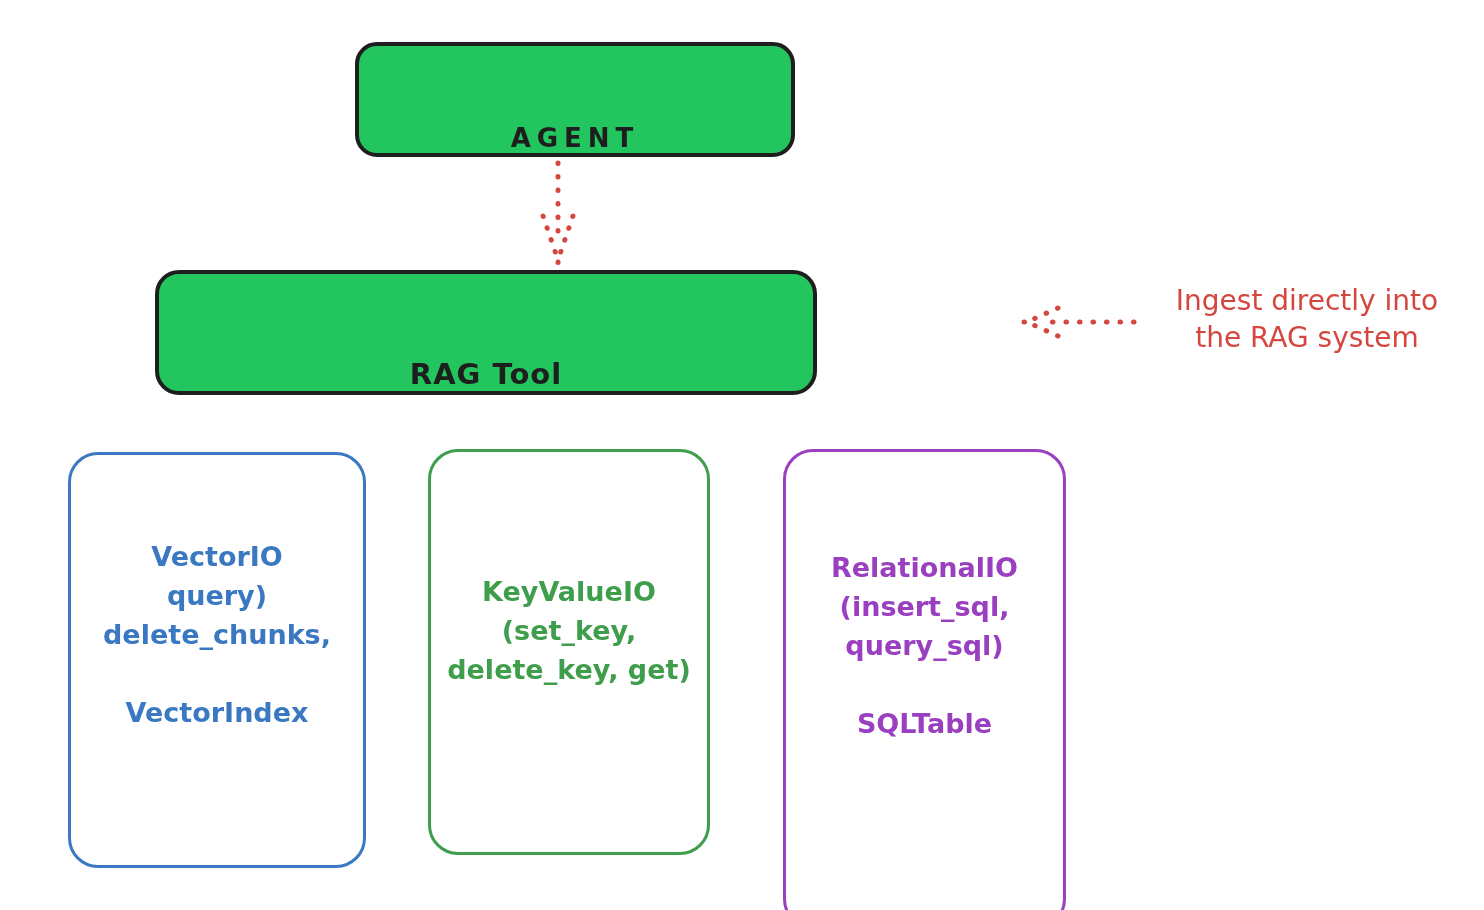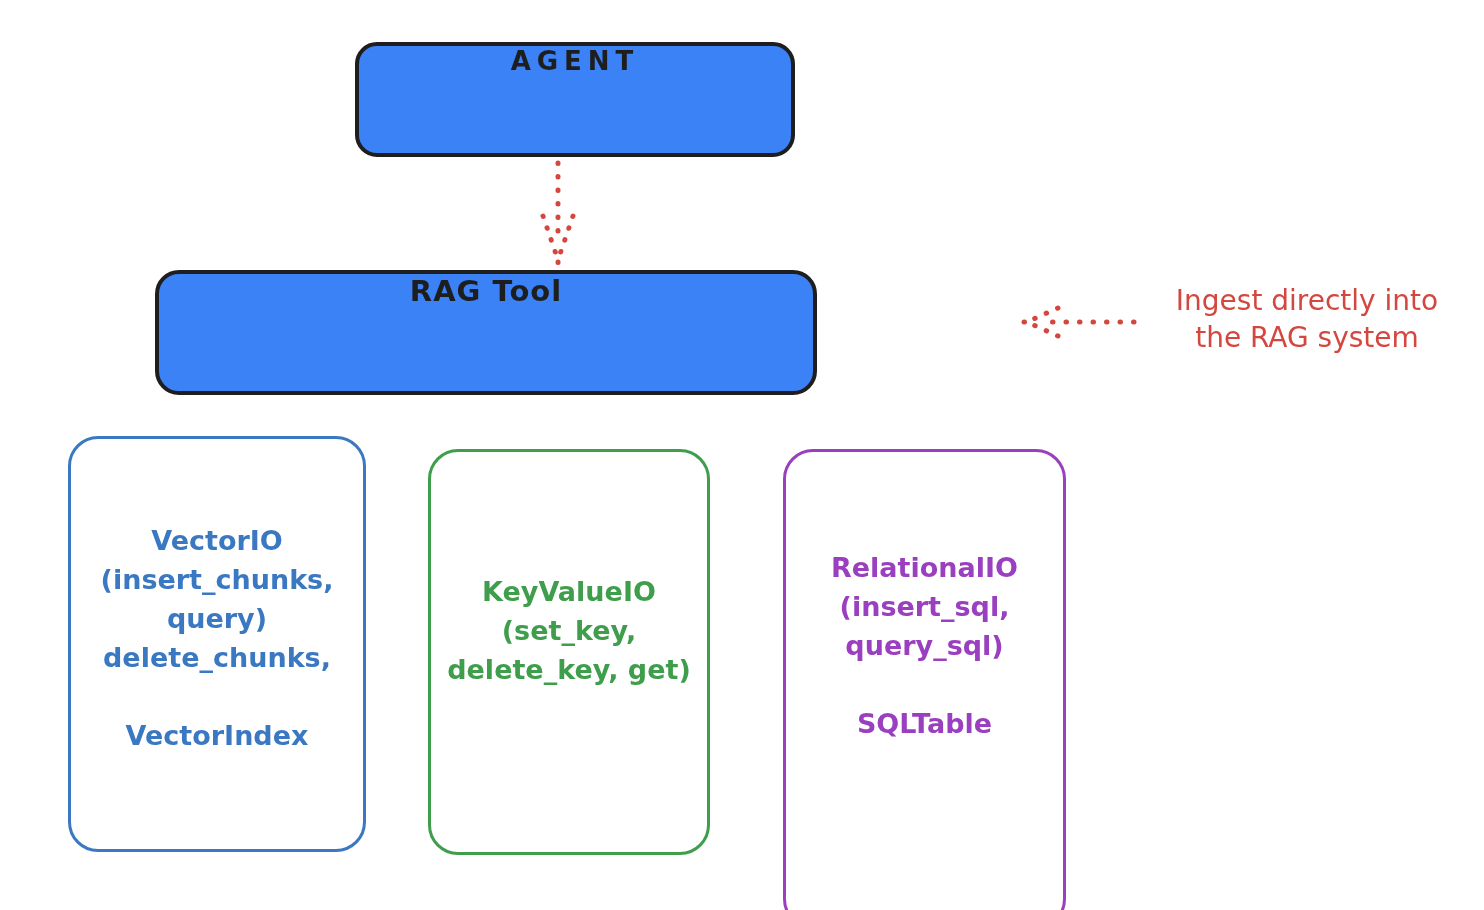--- a/index.html
+++ b/index.html
@@ -13,23 +13,23 @@
     height: 910px;
     background: var(--color-background, #ffffff);
     font-family: "DejaVu Sans", sans-serif;
     overflow: hidden;
   }
   .node {
     position: absolute;
     border: 4px solid var(--color-ink, #1e1e1e);
     border-radius: 24px;
     display: flex;
-    align-items: flex-start;
+    align-items: flex-end;
     justify-content: center;
-    background: #3b82f6;
+    background: #22c55e;
     box-sizing: border-box;
   }
   .node-agent {
     left: 355px; top: 42px;
     width: 440px; height: 115px;
     border-radius: 22px;
   }
   .node-rag {
     left: 155px; top: 270px;
     width: 662px; height: 125px;
@@ -67,21 +67,21 @@
     position: absolute;
     border-radius: 30px;
     background: #ffffff;
     box-sizing: border-box;
     text-align: center;
     font-weight: bold;
     font-size: 27px;
     line-height: 39px;
   }
   .store-vector {
-    left: 68px; top: 436px;
+    left: 68px; top: 452px;
     width: 298px; height: 416px;
     border: 3.5px solid var(--color-blue, #3b78c2);
     color: var(--color-blue, #3b78c2);
     padding-top: 82px;
   }
   .store-keyvalue {
     left: 428px; top: 449px;
     width: 282px; height: 406px;
     border: 3.5px solid var(--color-green, #3f9e4c);
     color: var(--color-green, #3f9e4c);
@@ -125,21 +125,20 @@
     <line x1="6" y1="22" x2="6.5" y2="22" stroke-dasharray="0.5 12"></line>
   </svg>
 
   <div class="annotation">
     <div>Ingest directly into</div>
     <div>the RAG system</div>
   </div>
 
   <div class="store store-vector">
     <div>VectorIO</div>
-    <div>(insert_chunks,</div>
     <div>query)</div>
     <div>delete_chunks,</div>
     <div class="index-label">VectorIndex</div>
   </div>
 
   <div class="store store-keyvalue">
     <div>KeyValueIO</div>
     <div>(set_key,</div>
     <div>delete_key, get)</div>
   </div>

